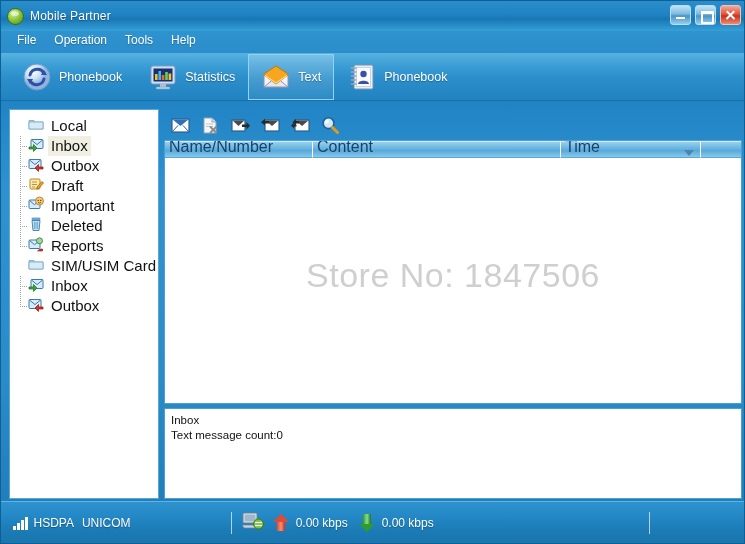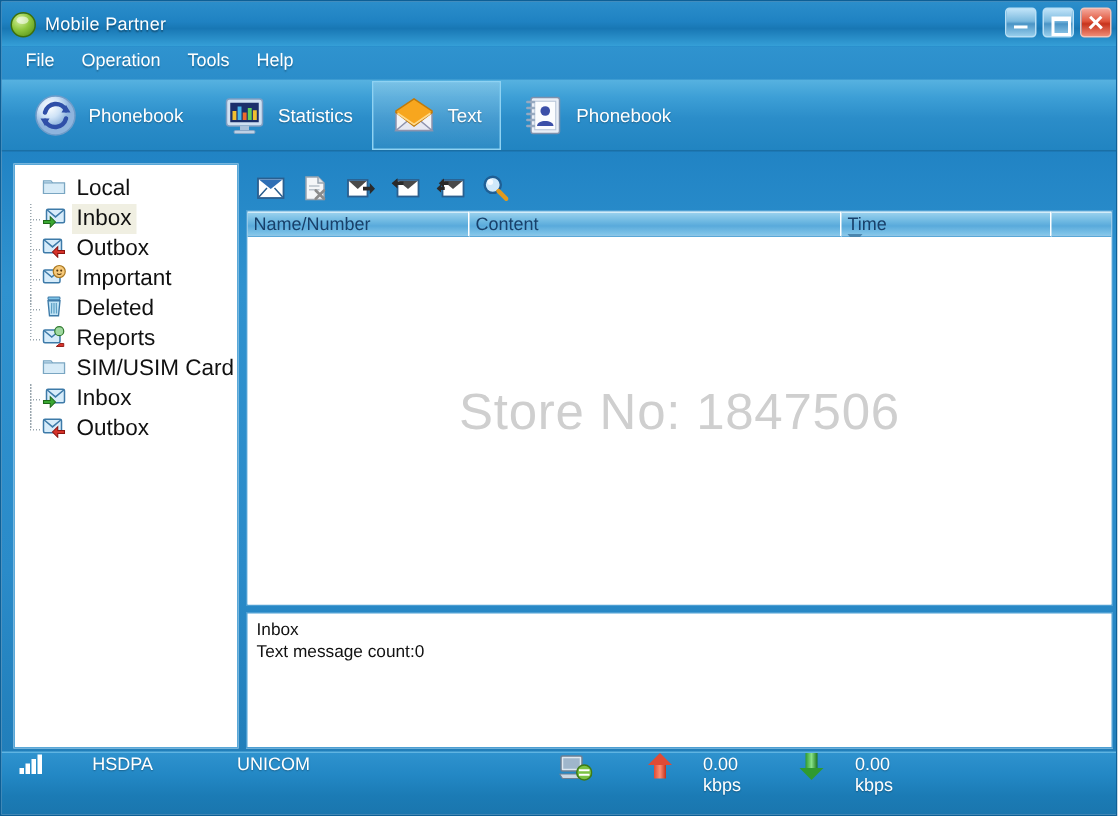--- a/index.html
+++ b/index.html
@@ -135,27 +135,27 @@
   
   .list-panel {
     position: absolute; left: 163px; top: 139px; width: 578px; height: 264px;
     background: #ffffff; border: 1px solid #4d9fd3; overflow: hidden;
   }
   .list-header { display: flex; height: 17px; }
   .lh {
     background: linear-gradient(180deg, #9fd4ef 0%, #6fb9e2 40%, #59aadb 60%, #86c8ea 100%);
     border-right: 1px solid #ffffff;
     border-bottom: 1px solid #5aa8d8;
-    font-size: 12px; color: #18406a; padding: 1px 4px;
-    display: flex; align-items: flex-start; justify-content: space-between;
+    font-size: 16px; color: #18406a; padding: 1px 4px;
+    display: flex; align-items: flex-end; justify-content: space-between;
     box-shadow: inset 0 1px 0 #d3ecf9;
   }
   .lh.c1 { width: 148px; }
   .lh.c2 { width: 248px; }
-  .lh.c3 { width: 140px; flex-direction: column; }
+  .lh.c3 { width: 140px; }
   .lh.c4 { flex: 1; border-right: none; }
   .sort-arrow {
     width: 0; height: 0; border-left: 5px solid transparent; border-right: 5px solid transparent;
     border-top: 6px solid #4b86ae; margin-right: 2px;
   }
   .list-body { position: relative; height: 246px; background: #ffffff; }
   .watermark {
     position: absolute; left: 0; right: 0; top: 98px; text-align: center;
     font-size: 34px; color: #cfcfcf; letter-spacing: .5px; user-select: none;
   }
@@ -165,21 +165,21 @@
     position: absolute; left: 163px; top: 407px; width: 578px; height: 91px;
     background: #ffffff; border: 1px solid #4d9fd3;
     padding: 4px 6px; font-size: 11.5px; color: #111; line-height: 15px;
   }
 
   
   .statusbar {
     position: absolute; left: 0; bottom: 0; width: 745px; height: 42px;
     background: linear-gradient(180deg, #2e92ce 0%, #2388c5 35%, #1b7bb5 70%, #1a76ae 100%);
     border-top: 1px solid #5fb4e2;
-    display: flex;  gap: 28px;
+    display: flex; align-items: center;
   }
   .sb-text { color: #ffffff; font-size: 12px; text-shadow: 0 1px 1px rgba(0,0,0,.3); }
   .sb-sep { width: 1px; height: 22px; background: rgba(255,255,255,.65); margin: 0 10px; }
   .signal { display: flex; align-items: flex-end; gap: 1.5px; height: 14px; margin: 0 6px 0 12px; }
   .signal i { width: 2.5px; background: #ffffff; display: block; }
   .arrow-up, .arrow-dn { width: 14px; height: 18px; position: relative; }
   .arrow-up::before {
     content: ""; position: absolute; left: 3px; top: 6px; width: 8px; height: 11px;
     background: linear-gradient(90deg,#e04b35,#ff8d72,#c3301a);
   }
@@ -320,20 +320,35 @@
         <span class="ticon">
           <svg viewBox="0 0 16 16" width="16" height="16">
             <rect x="1" y="3.5" width="12" height="9" rx="1" fill="#d7ecfa" stroke="#3d7aa8" stroke-width="1"></rect>
             <path d="M1.5 4 L7 8.6 L12.5 4" fill="none" stroke="#3d7aa8" stroke-width="1"></path>
             <path d="M15 13 L10.5 13 L10.5 15.5 L7 12 L10.5 8.5 L10.5 11 L15 11 Z" fill="#d6332a" stroke="#8d1410" stroke-width=".7" transform="translate(0,0) scale(1,1)"></path>
           </svg>
         </span>
         <span class="tlabel">Outbox</span>
       </div>
 
+      <div class="tnode">
+        <span class="indent dots"></span>
+        <span class="ticon">
+          <svg viewBox="0 0 16 16" width="16" height="16">
+            <rect x="2" y="3" width="10" height="10" rx="1" fill="#fde9b6" stroke="#b98a1d" stroke-width="1"></rect>
+            <g stroke="#b98a1d" stroke-width=".9">
+                <line x1="4" y1="6" x2="9" y2="6"></line>
+                <line x1="4" y1="8.5" x2="9" y2="8.5"></line>
+                <line x1="4" y1="11" x2="7" y2="11"></line>
+              </g>
+            <path d="M9 11 L14 5.5 L15.5 7 L10.5 12.5 L8.8 13 Z" fill="#f1a321" stroke="#8d5a06" stroke-width=".7"></path>
+          </svg>
+        </span>
+        <span class="tlabel">Draft</span>
+      </div>
 
       <div class="tnode">
         <span class="indent dots"></span>
         <span class="ticon">
           <svg viewBox="0 0 16 16" width="16" height="16">
             <rect x="1" y="4" width="11" height="8.5" rx="1" fill="#d7ecfa" stroke="#3d7aa8" stroke-width="1"></rect>
             <path d="M1.5 4.5 L6.5 8.7 L11.5 4.5" fill="none" stroke="#3d7aa8" stroke-width="1"></path>
             <circle cx="11.5" cy="5" r="4" fill="#f6c97a" stroke="#a9771f" stroke-width=".8"></circle>
             <circle cx="10.2" cy="4.4" r=".7" fill="#5a3a0c"></circle>
               <circle cx="12.8" cy="4.4" r=".7" fill="#5a3a0c"></circle>

